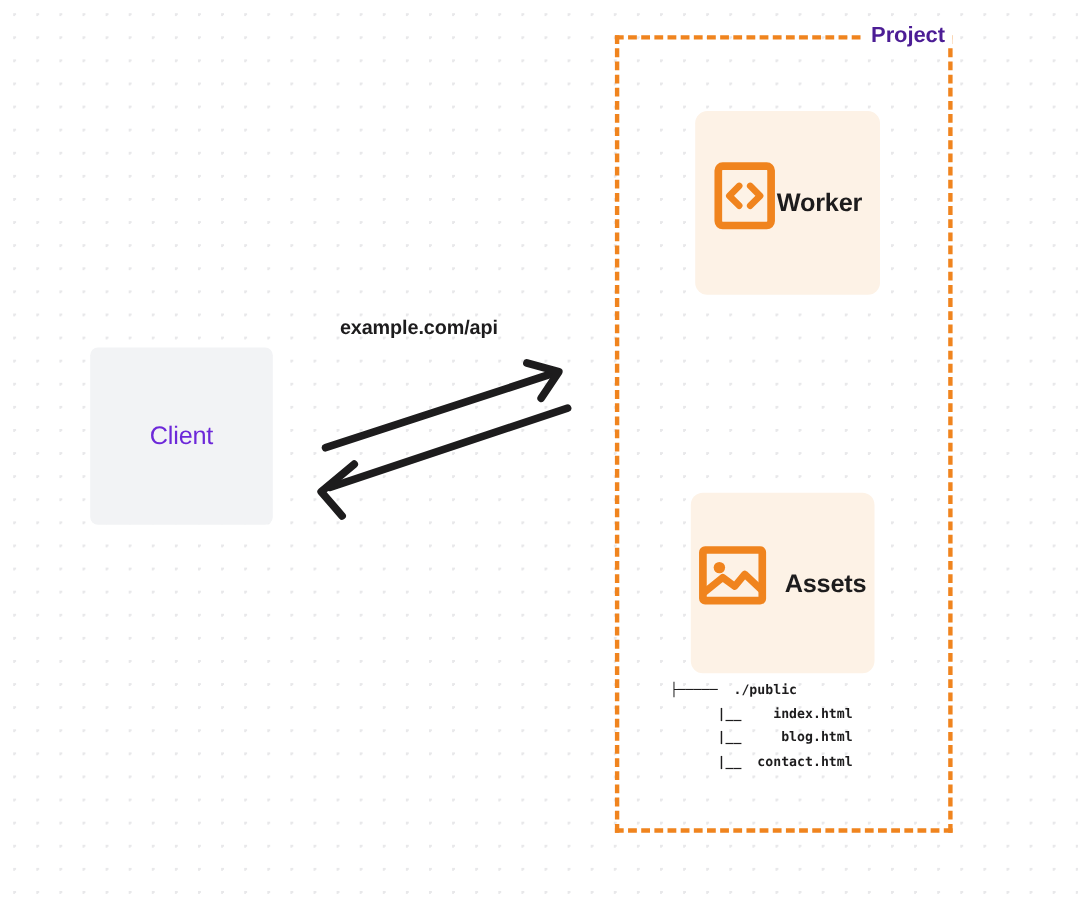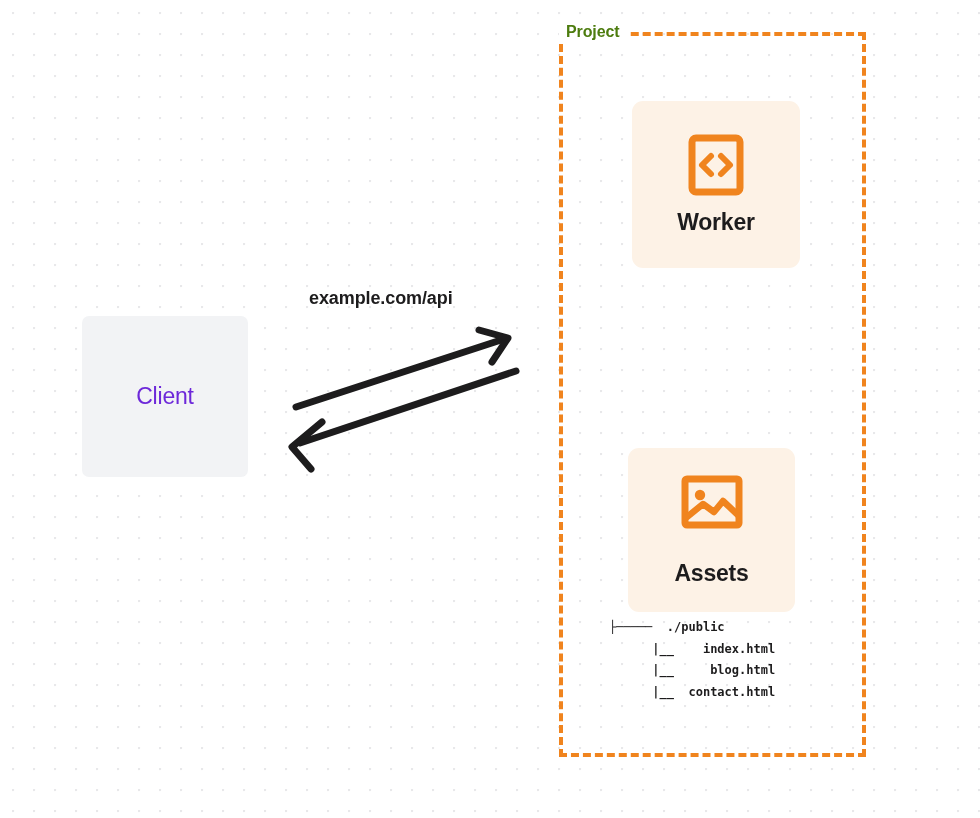--- a/index.html
+++ b/index.html
@@ -55,39 +55,39 @@
     height: 725px;
     box-sizing: border-box;
     border: 4px dashed #f0841e;
     background: transparent;
   }
   .project-title {
     position: absolute;
     left: 559px;
     top: 17px;
     width: 307px;
-    text-align: left;
-    font-size: 16px;
-    font-weight: bold;
-    color: #4d7c0f;
+    text-align: right;
+    font-size: 20px;
+    font-weight: bold;
+    color: #4c1d95;
     letter-spacing: -0.1px;
     line-height: 30px;
   }
   .project-title span {
     background: #ffffff;
     padding: 0 7px;
   }
 
   
   .card {
     position: absolute;
     background: #fdf2e6;
     border-radius: 11px;
     display: flex;
-    flex-direction: column;
+    flex-direction: row;
     align-items: center;
     justify-content: center;
   }
   .card-worker {
     left: 632px;
     top: 101px;
     width: 168px;
     height: 167px;
   }
   .card-assets {

